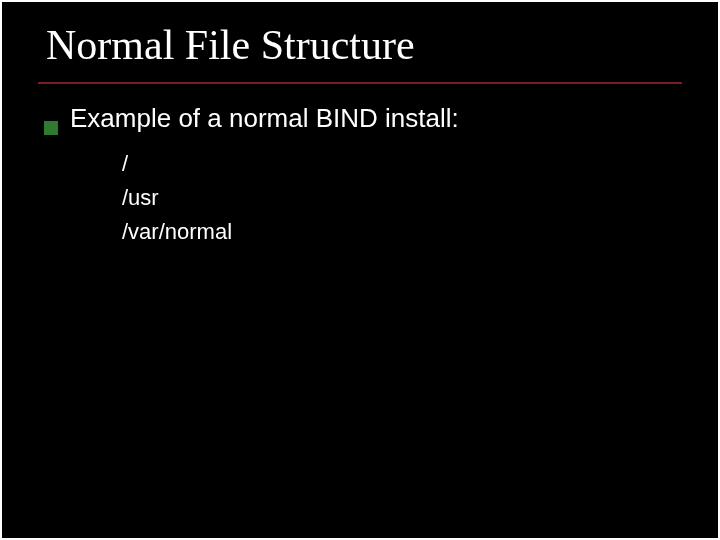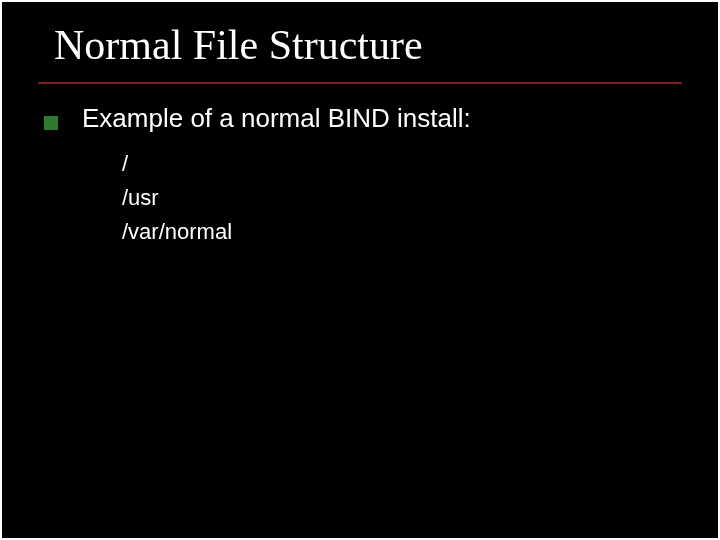--- a/index.html
+++ b/index.html
@@ -19,36 +19,36 @@
     color: #fff;
     position: relative;
     padding: 20px 36px 36px 36px;
     font-family: Arial, Helvetica, sans-serif;
   }
   .title {
     font-family: "Times New Roman", Times, serif;
     font-size: 42px;
     font-weight: 400;
     color: #fff;
-    margin: 0 0 8px 16px;
+    margin: 0 0 8px 8px;
     padding-bottom: 6px;
     line-height: 1.1;
   }
   .rule {
     height: 2px;
     background: #7a1f1f;
     margin: 0 0 18px 0;
   }
   .body-area {
     padding-left: 6px;
   }
   .point {
     display: flex;
-    align-items: center;
-    gap: 24px;
+    align-items: flex-end;
+    gap: 12px;
     margin-bottom: 12px;
   }
   .bullet-icon {
     width: 14px;
     height: 14px;
     background: #2e7a2e;
     flex: 0 0 auto;
     margin-top: 9px;
   }
   .point-text {

